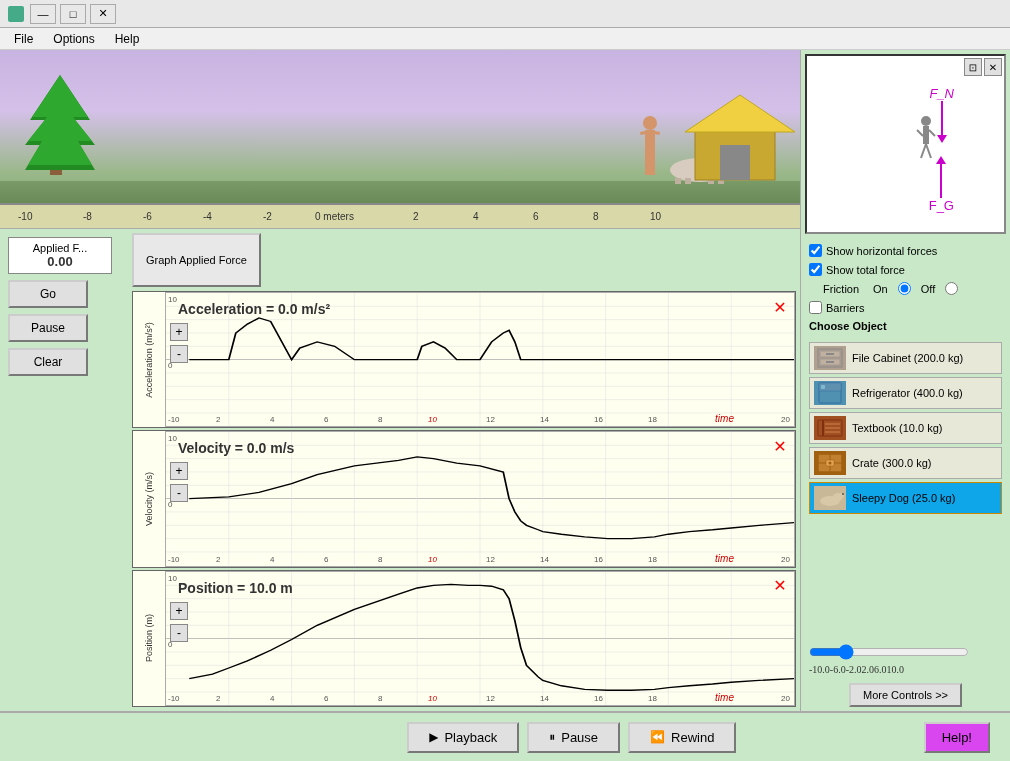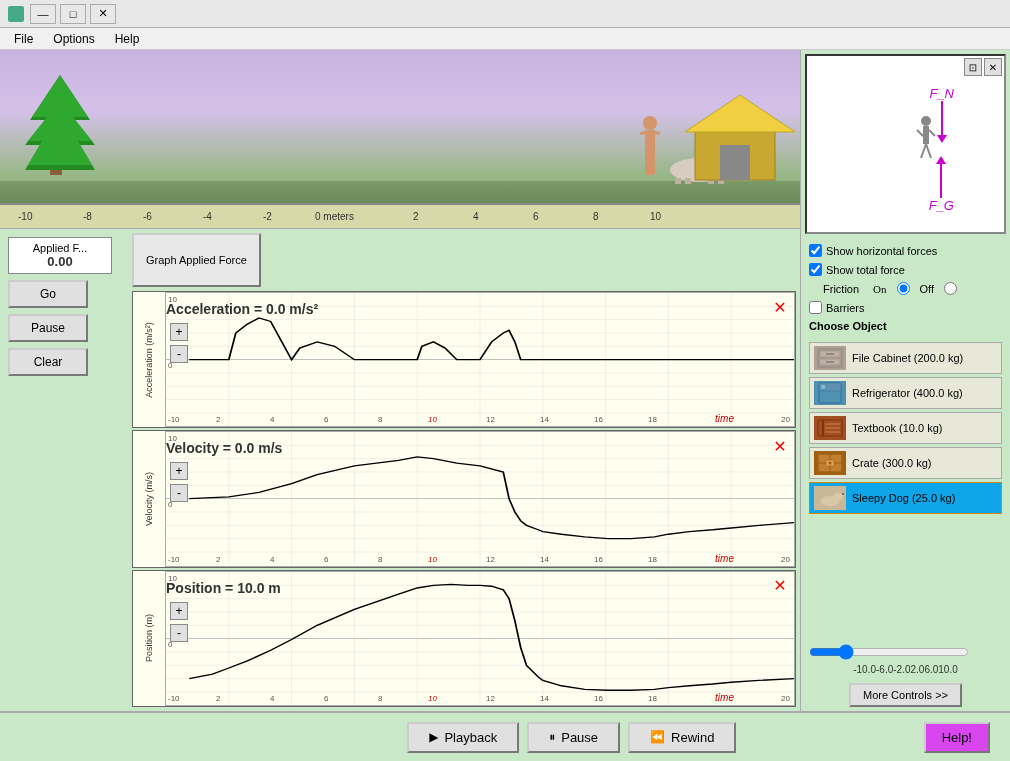--- a/index.html
+++ b/index.html
@@ -165,21 +165,21 @@
 
     .graph-container {
       position: relative;
       flex: 1;
       border: 1px solid #666;
       background: #fffff0;
       overflow: hidden;
     }
     .graph-value-label {
       position: absolute;
-      left: 0;
+      left: 12px;
       top: 8px;
       font-size: 14px;
       font-weight: bold;
       color: #333;
       pointer-events: none;
     }
     .graph-x-label {
       position: absolute;
       bottom: 2px;
       right: 60px;
@@ -312,23 +312,24 @@
       padding: 2px 4px;
       font-size: 11px;
       text-align: right;
     }
     .pos-slider {
       width: 160px;
       margin: 4px 0;
     }
     .pos-slider-labels {
       display: flex;
-      justify-content: center;
+      justify-content: flex-start;
       font-size: 10px;
       color: #333;
+      font-family: Liberation Serif, serif;
     }
     .more-controls-btn {
       display: block;
       margin: 4px auto;
       padding: 4px 12px;
       background: #e0e0e0;
       border: 2px outset #ccc;
       cursor: pointer;
       font-size: 11px;
     }
@@ -665,36 +666,36 @@
         <rect x="7" y="10" width="6" height="18" fill="#888"></rect>
         <line x1="1" y1="14" x2="7" y2="20" stroke="#888" stroke-width="2"></line>
         <line x1="13" y1="14" x2="19" y2="20" stroke="#888" stroke-width="2"></line>
         <line x1="10" y1="28" x2="5" y2="42" stroke="#888" stroke-width="2"></line>
         <line x1="10" y1="28" x2="15" y2="42" stroke="#888" stroke-width="2"></line>
       </svg>
 
       <div style="position:absolute;top:100px;right:50px;display:flex;flex-direction:column;align-items:center;">
         <div style="width:2px;height:35px;background:#cc00cc;"></div>
         <div style="width:0;height:0;border-left:5px solid transparent;border-right:5px solid transparent;border-bottom:8px solid #cc00cc;margin-bottom:-1px;order:-1;"></div>
-        <span style="color:#cc00cc;font-size:13px;font-style:italic;">F_G</span>
+        <span style="color:#cc00cc;font-size:13px;">F_G</span>
       </div>
     </div>
 
     <div class="options-section">
       <div class="checkbox-row">
         <input type="checkbox" checked="" style="">
         <label>Show horizontal forces</label>
       </div>
       <div class="checkbox-row">
         <input type="checkbox" checked="" style="">
         <label>Show total force</label>
       </div>
       <div class="radio-row">
         <span>Friction</span>
-        <span style="margin-left:4px;font-family:Liberation Serif, serif;">On</span>
+        <span style="margin-left:4px;">On</span>
         <input type="radio" name="friction" checked="" style="">
         <span>Off</span>
         <input type="radio" name="friction" style="">
       </div>
       <div class="checkbox-row">
         <input type="checkbox" style="">
         <label>Barriers</label>
       </div>
       <div style="font-size:11px;font-weight:bold;">Choose Object</div>
     </div>

